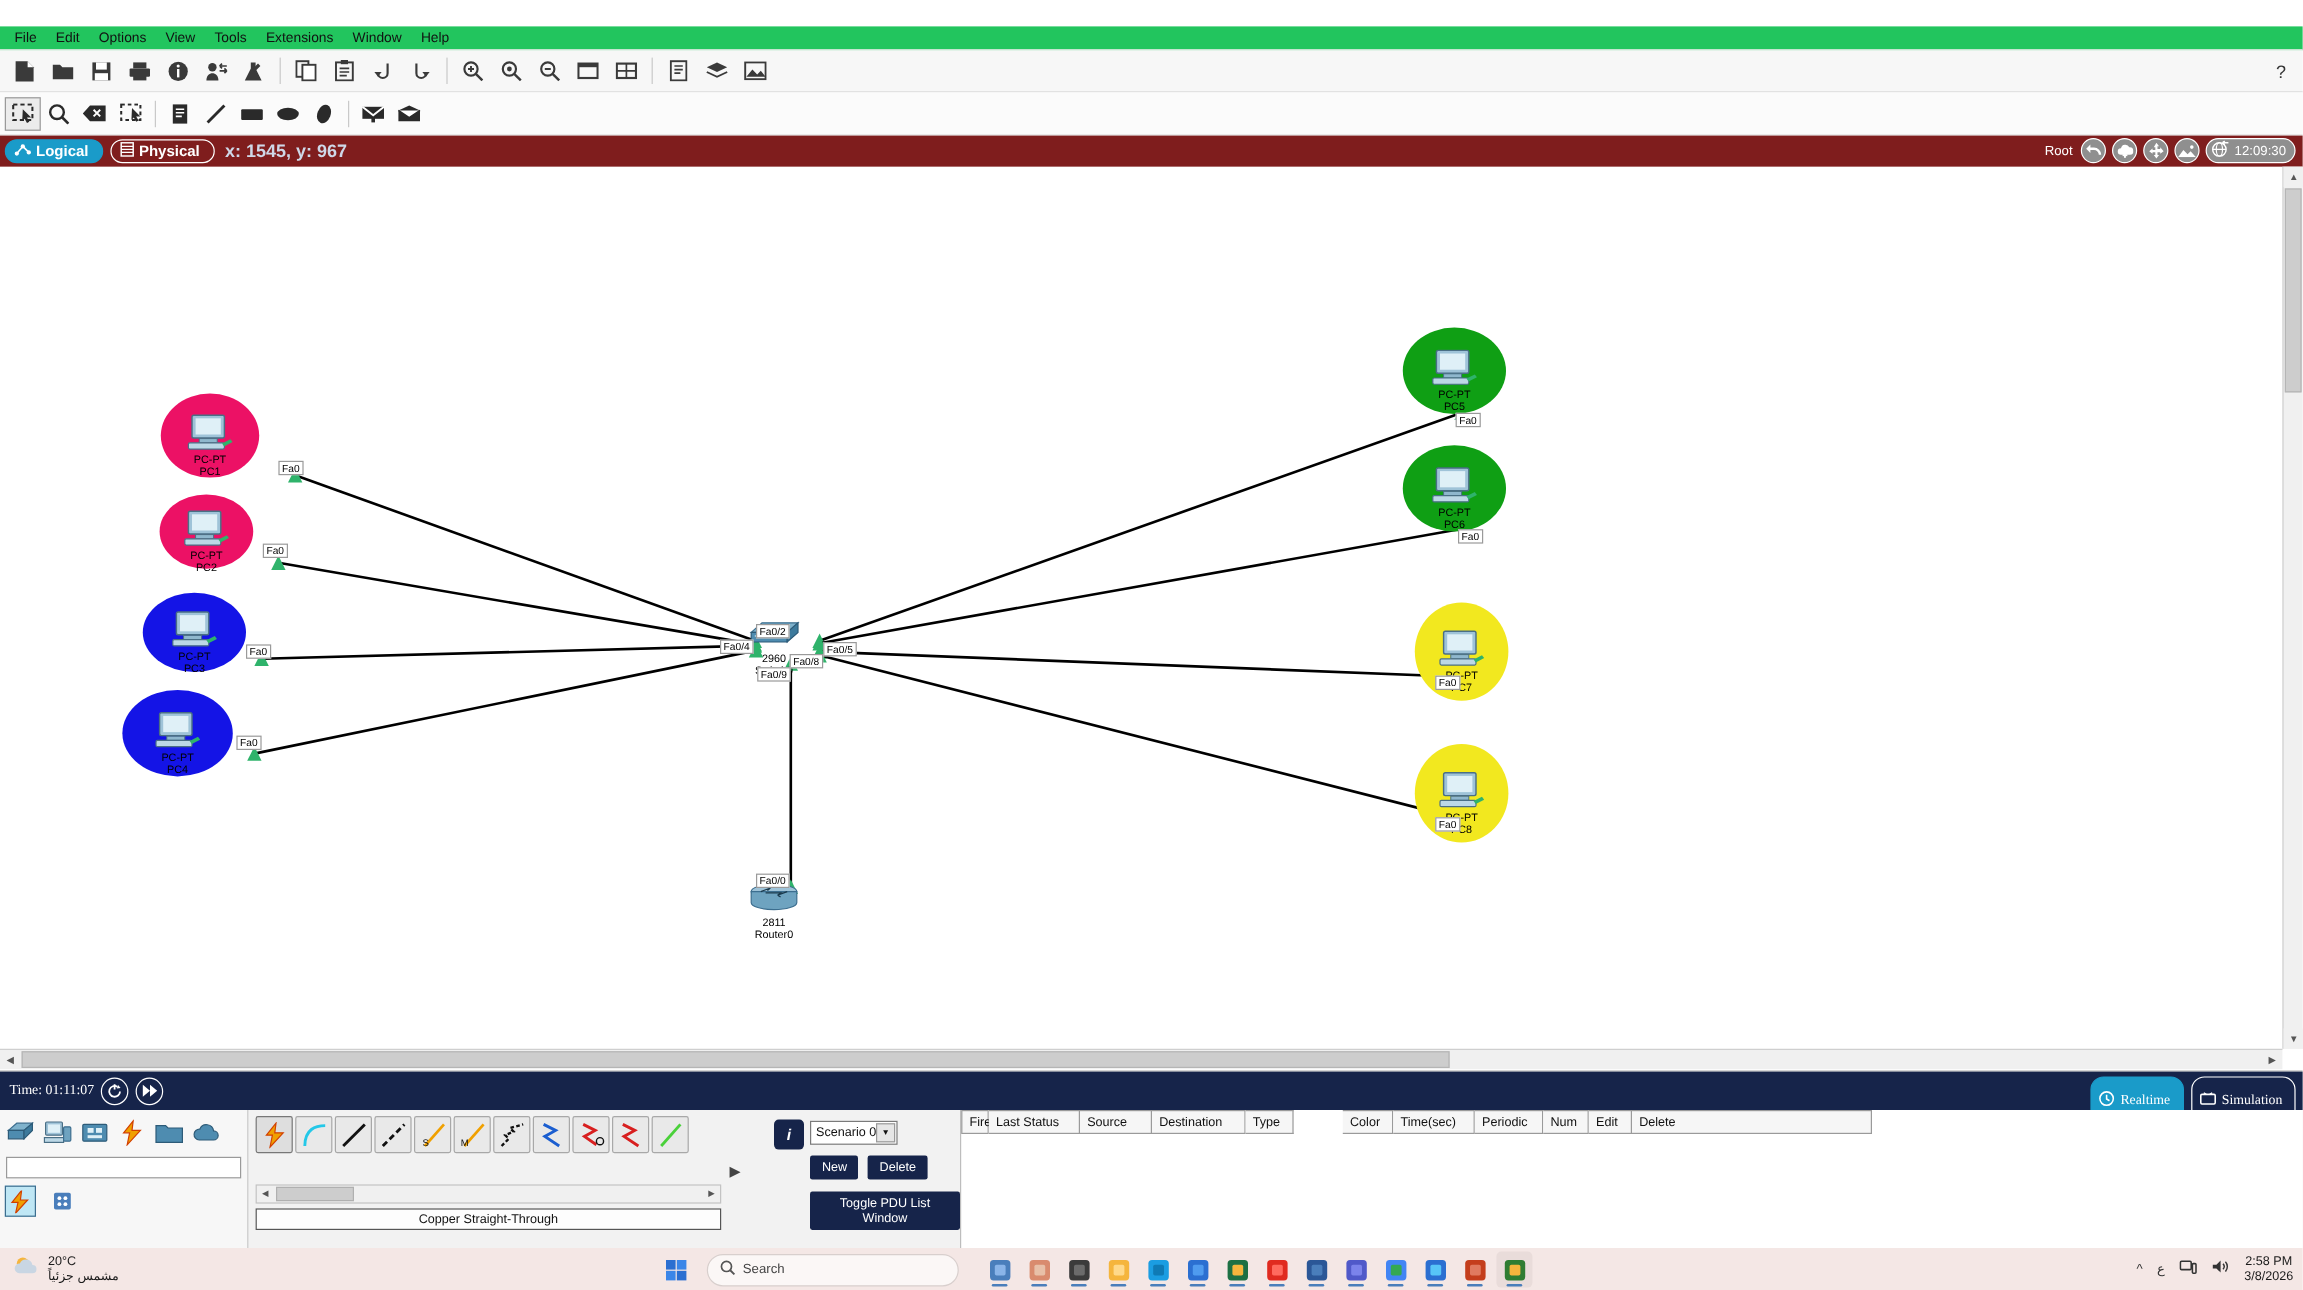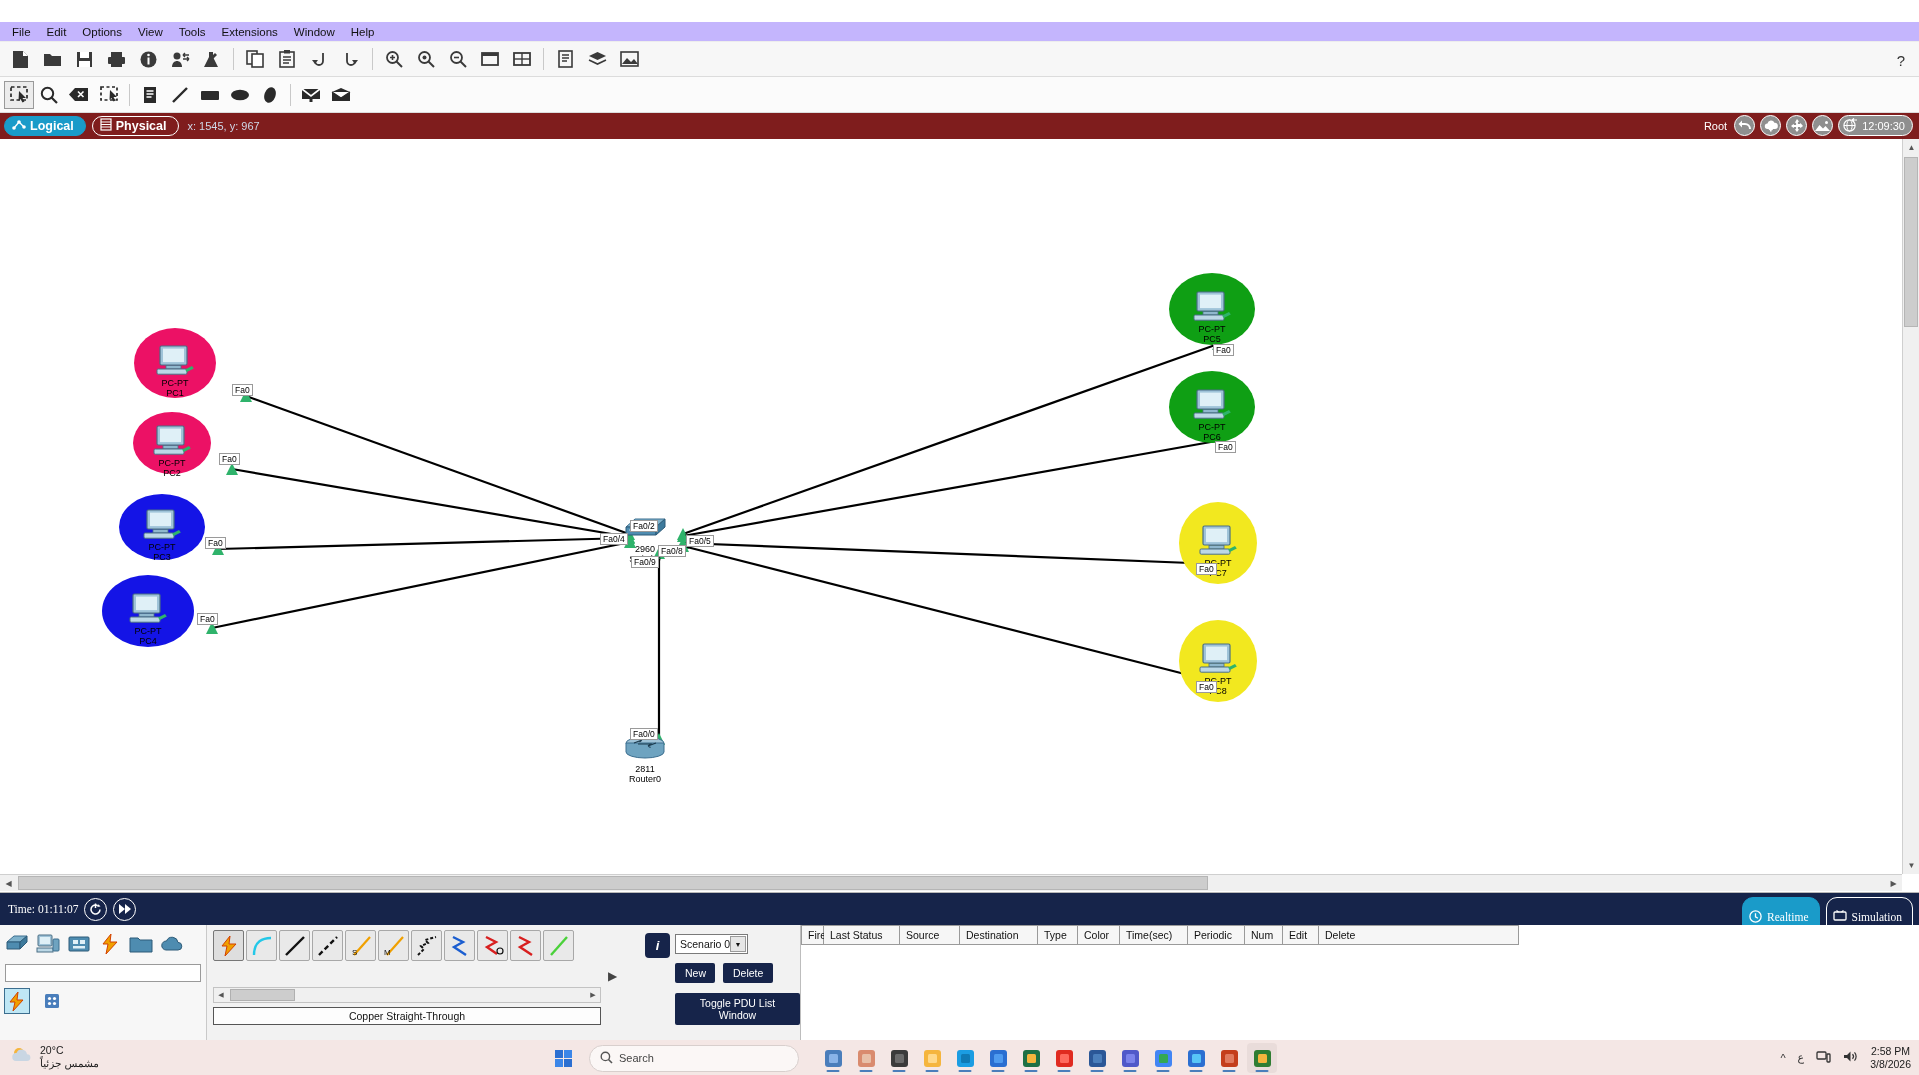--- a/index.html
+++ b/index.html
@@ -23,21 +23,21 @@
     position:relative; flex:none;
   }
   .titlebar .title-text { font-size:12px; color:#1b1b1b; }
   .win-btns { position:absolute; right:0; top:0; height:22px; display:flex; }
   .win-btn { width:46px; height:22px; display:flex; align-items:center; justify-content:center;
              font-size:11px; color:#202020; }
 
   
   .menubar {
     position:absolute; left:0; top:22px; width:1919px; height:20px;
-    background:#c4b5fd; display:flex; align-items:center; padding-left:4px;
+    background:#22c55e; display:flex; align-items:center; padding-left:4px;
     border-bottom:1px solid #ededed;
   }
   .menubar .mi { font-size:11.5px; color:#111; padding:2px 8px; cursor:default; }
 
   
   .maintoolbar {
     position:absolute; left:0; top:42px; width:1919px; height:35px;
     background:#f7f7f7; border-bottom:1px solid #dcdcdc;
     display:flex; align-items:center; padding-left:4px;
   }
@@ -60,21 +60,21 @@
     position:absolute; left:0; top:113px; width:1919px; height:26px;
     background:#7f1d1d; display:flex; align-items:center;
   }
   .pill {
     display:flex; align-items:center; gap:4px;
     height:20px; border-radius:11px; padding:0 11px 0 7px;
     border:1.5px solid #ffffff; color:#ffffff; font-size:12.5px; font-weight:bold;
     margin-left:4px;
   }
   .pill.active { background:#1a9bc9; border-color:#1a9bc9; }
-  .coords { color:#cfd8e8; font-size:11px; margin-left:9px; }
+  .coords { color:#cfd8e8; font-size:15px; margin-left:9px;font-weight:bold; }
   .modebar-right { position:absolute; right:6px; top:2px; display:flex; align-items:center; gap:5px; }
   .modebar-right .root-lbl { color:#fff; font-size:11px; margin-right:2px; }
   .circ-btn {
     width:21px; height:21px; border-radius:50%; background:#8f8f8f;
     border:1.5px solid #ffffff; display:flex; align-items:center; justify-content:center;
     color:#ffffff; font-size:11px;
   }
   .clock-pill {
     height:21px; border-radius:11px; border:1.5px solid #ffffff; background:#8f8f8f;
     display:flex; align-items:center; gap:4px; padding:0 7px 0 4px; color:#ffffff; font-size:11px;
@@ -827,21 +827,21 @@
       <button class="btn-dark" style="position:absolute;left:40px;top:68px;">Toggle PDU List Window</button>
     </div>
 
     <div class="pdu-table">
       <div class="pdu-header" id="pdu-header">
           <div class="pdu-th" style="width: 23px;">Fire</div>
           <div class="pdu-th" style="width: 76px;">Last Status</div>
           <div class="pdu-th" style="width: 60px;">Source</div>
           <div class="pdu-th" style="width: 78px;">Destination</div>
           <div class="pdu-th" style="width: 40px;">Type</div>
-          <div class="pdu-th" style="width: 42px;">Color</div>
+          <div class="pdu-th" style="width: 42px; margin-left: 41px;">Color</div>
           <div class="pdu-th" style="width: 68px;">Time(sec)</div>
           <div class="pdu-th" style="width: 57px;">Periodic</div>
           <div class="pdu-th" style="width: 38px;">Num</div>
           <div class="pdu-th" style="width: 36px;">Edit</div>
           <div class="pdu-th" style="width: 200px;">Delete</div>
         </div>
       <div id="pdu-body"></div>
     </div>
 
   </div>

